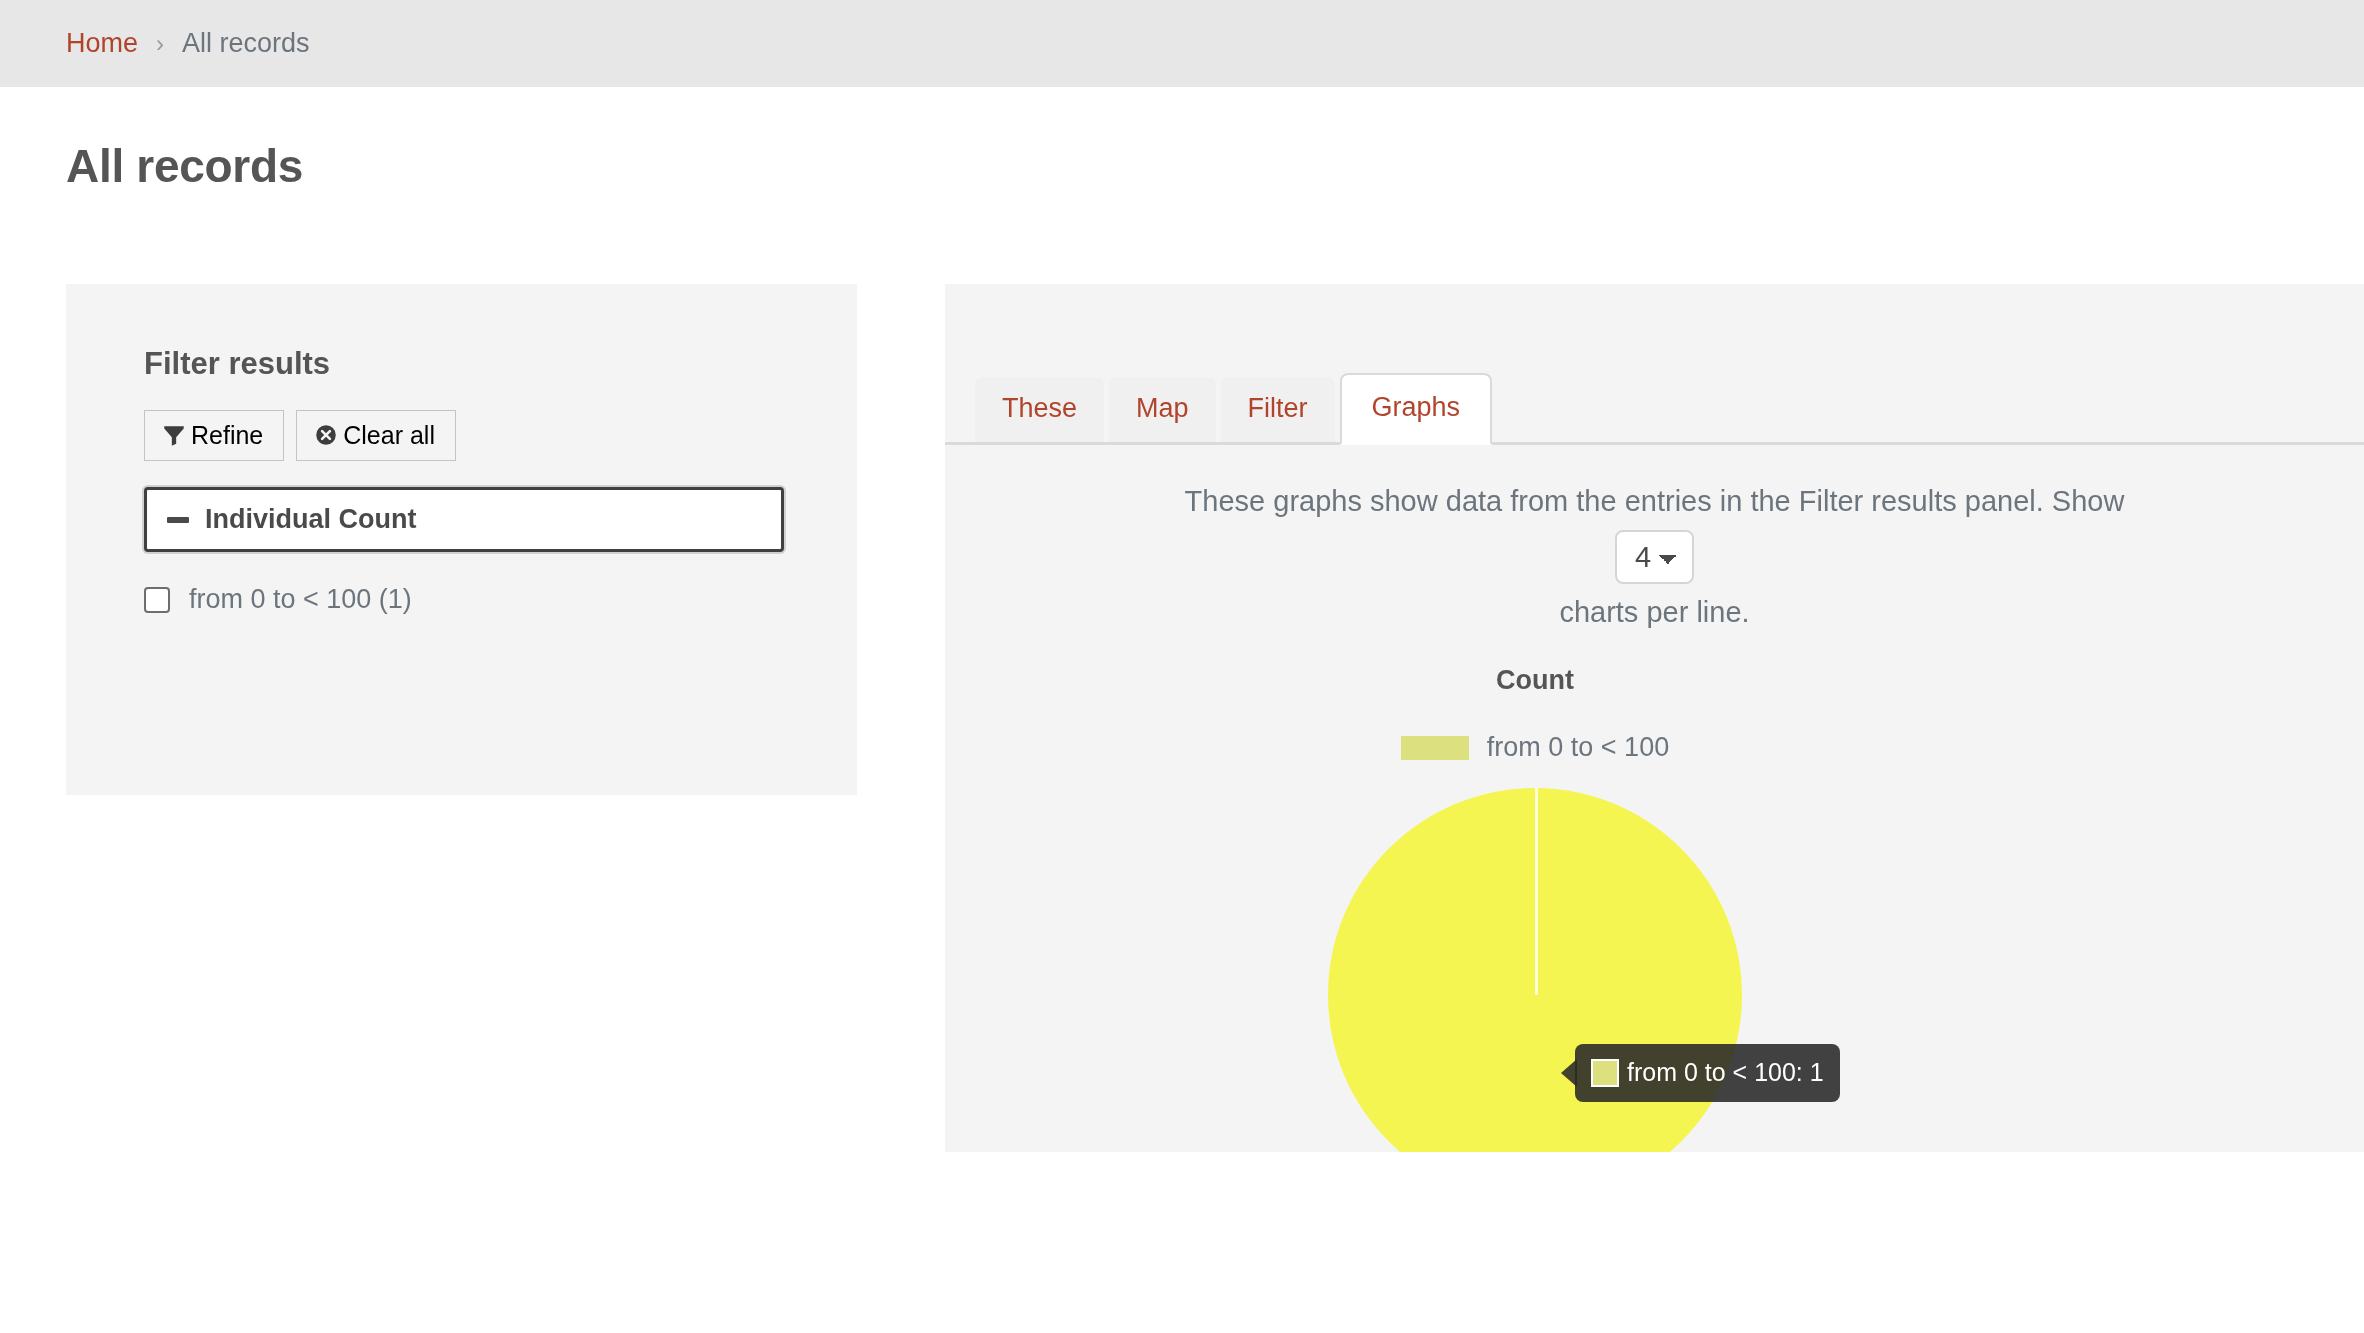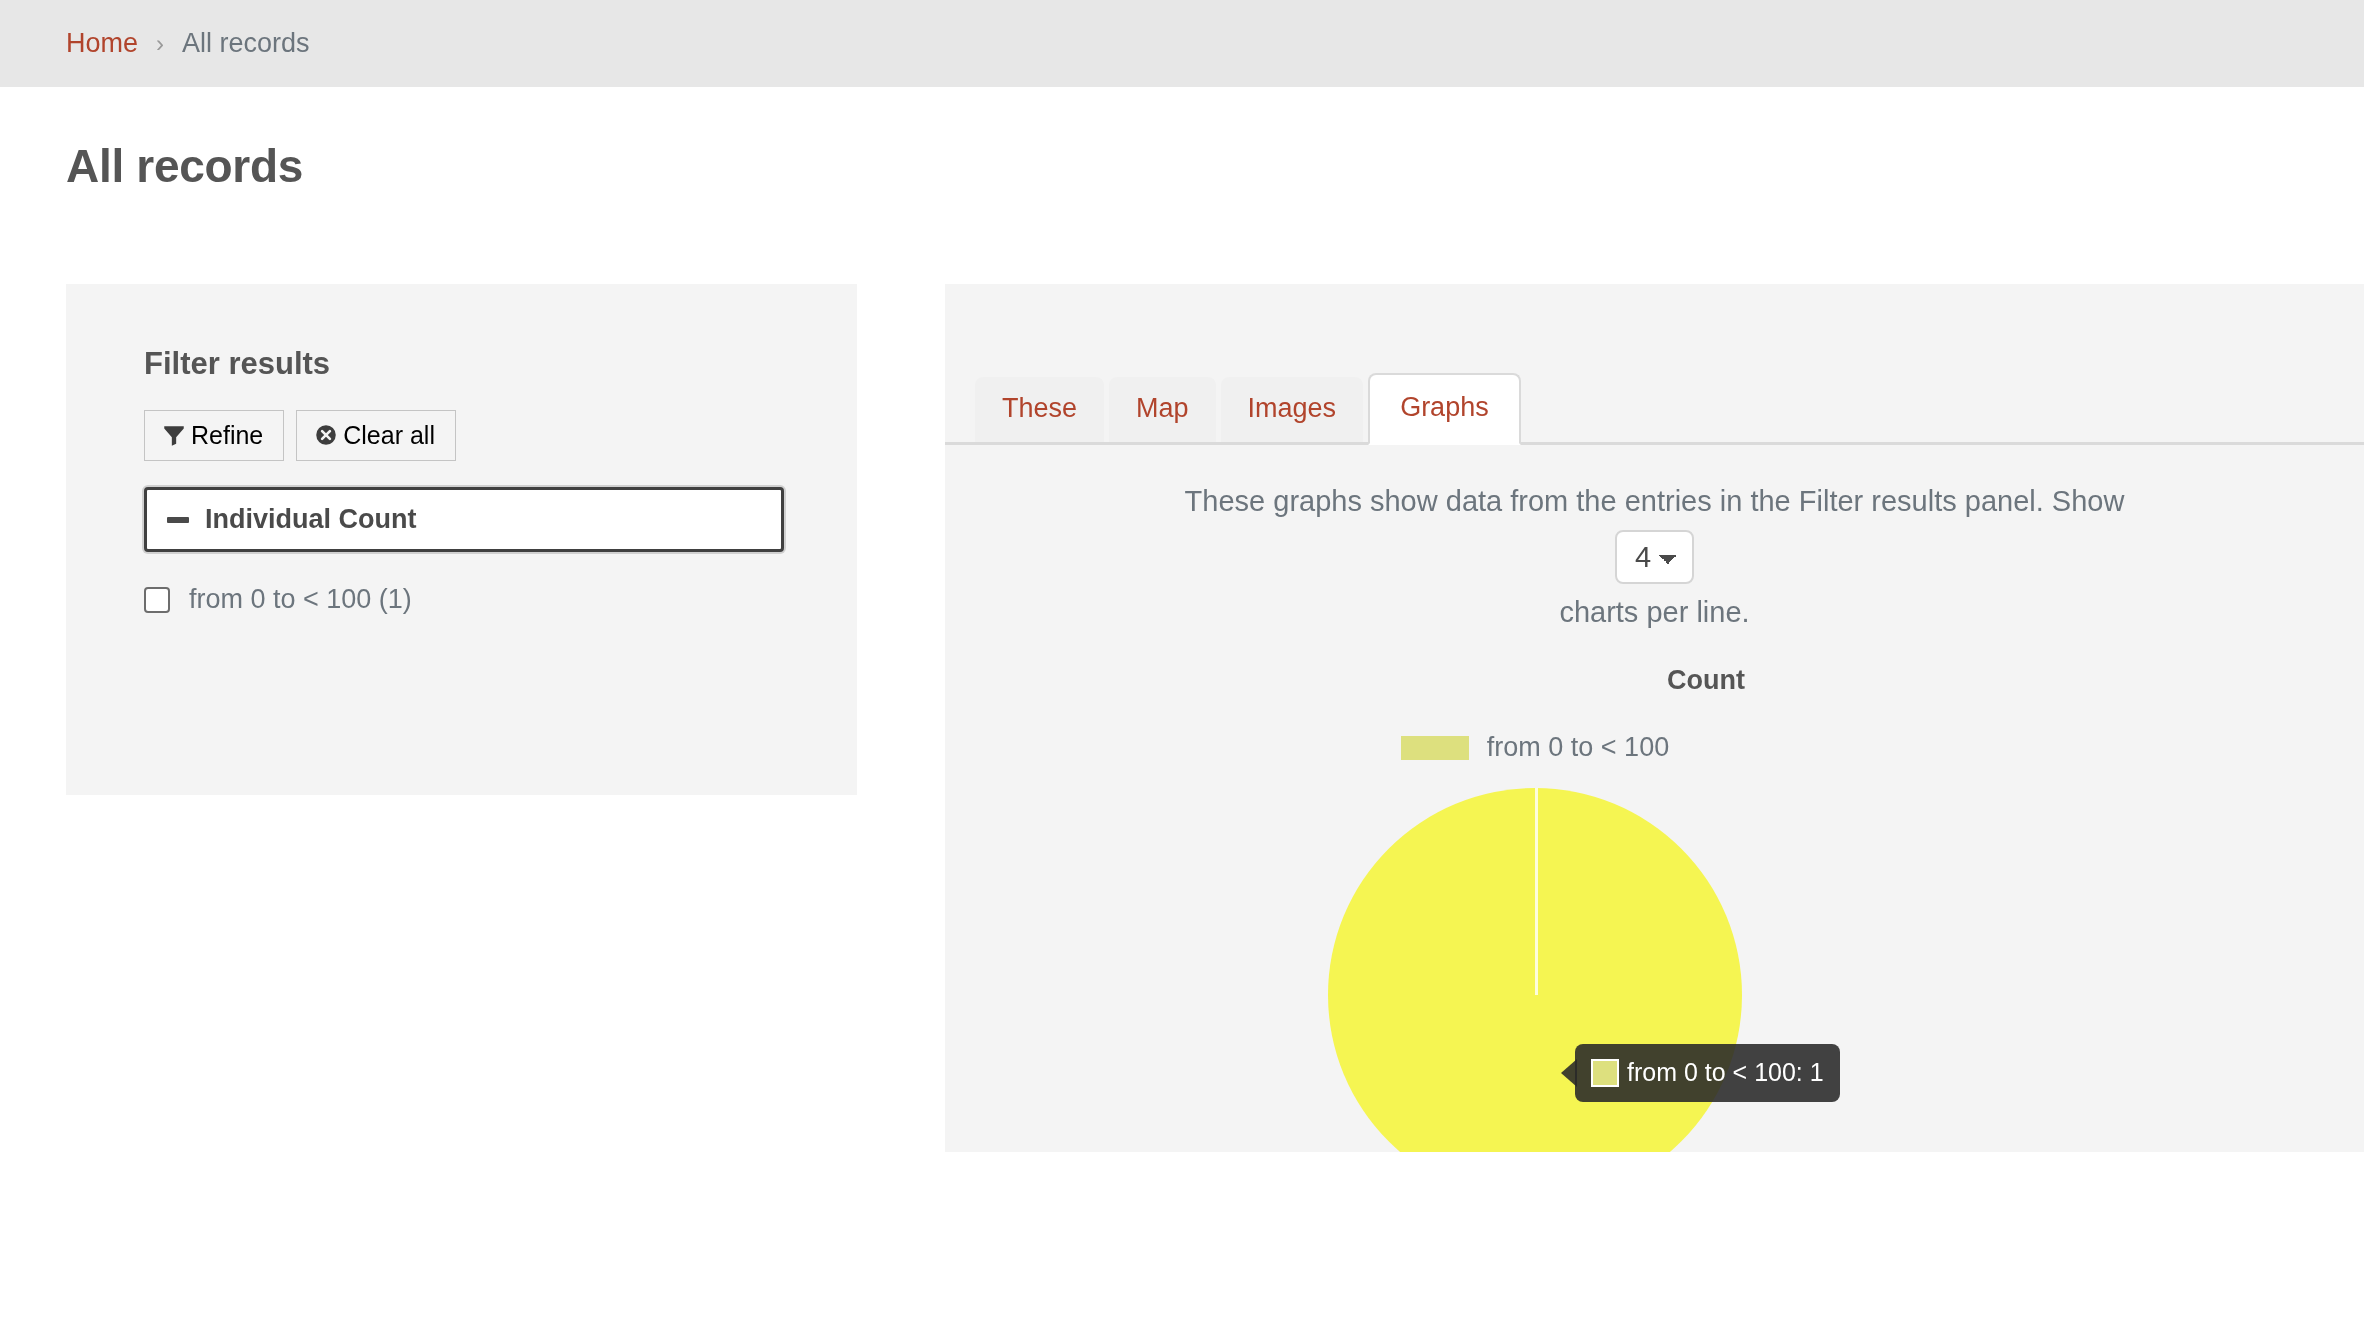--- a/index.html
+++ b/index.html
@@ -196,21 +196,21 @@
     background-repeat: no-repeat;
   }
 
   
   .chart-wrap {
     position: relative;
     width: 420px;
     margin: 36px 0 0 380px;
   }
   .chart-title {
-    text-align: right;
+    text-align: center;
     font-size: 27px;
     font-weight: bold;
     color: #555555;
     margin-bottom: 36px;
   }
   .chart-legend {
     display: flex;
     align-items: center;
     justify-content: center;
     gap: 18px;
@@ -320,21 +320,21 @@
       <span class="cbx"></span>
       <span class="facet-option-label">from 0 to &lt; 100 (1)</span>
     </div>
   </aside>
 
   <section class="results-panel">
 
     <div class="tabbar">
       <div class="tab">These</div>
       <div class="tab">Map</div>
-      <div class="tab">Images</div>
+      <div class="tab">Filter</div>
       <div class="tab active">Graphs</div>
     </div>
 
     <div class="graphs-desc">
       <span>These graphs show data from the entries in the Filter results panel. Show</span>
       <select class="chart-select">
         <option>4</option>
       </select>
       <span>charts per line.</span>
     </div>

